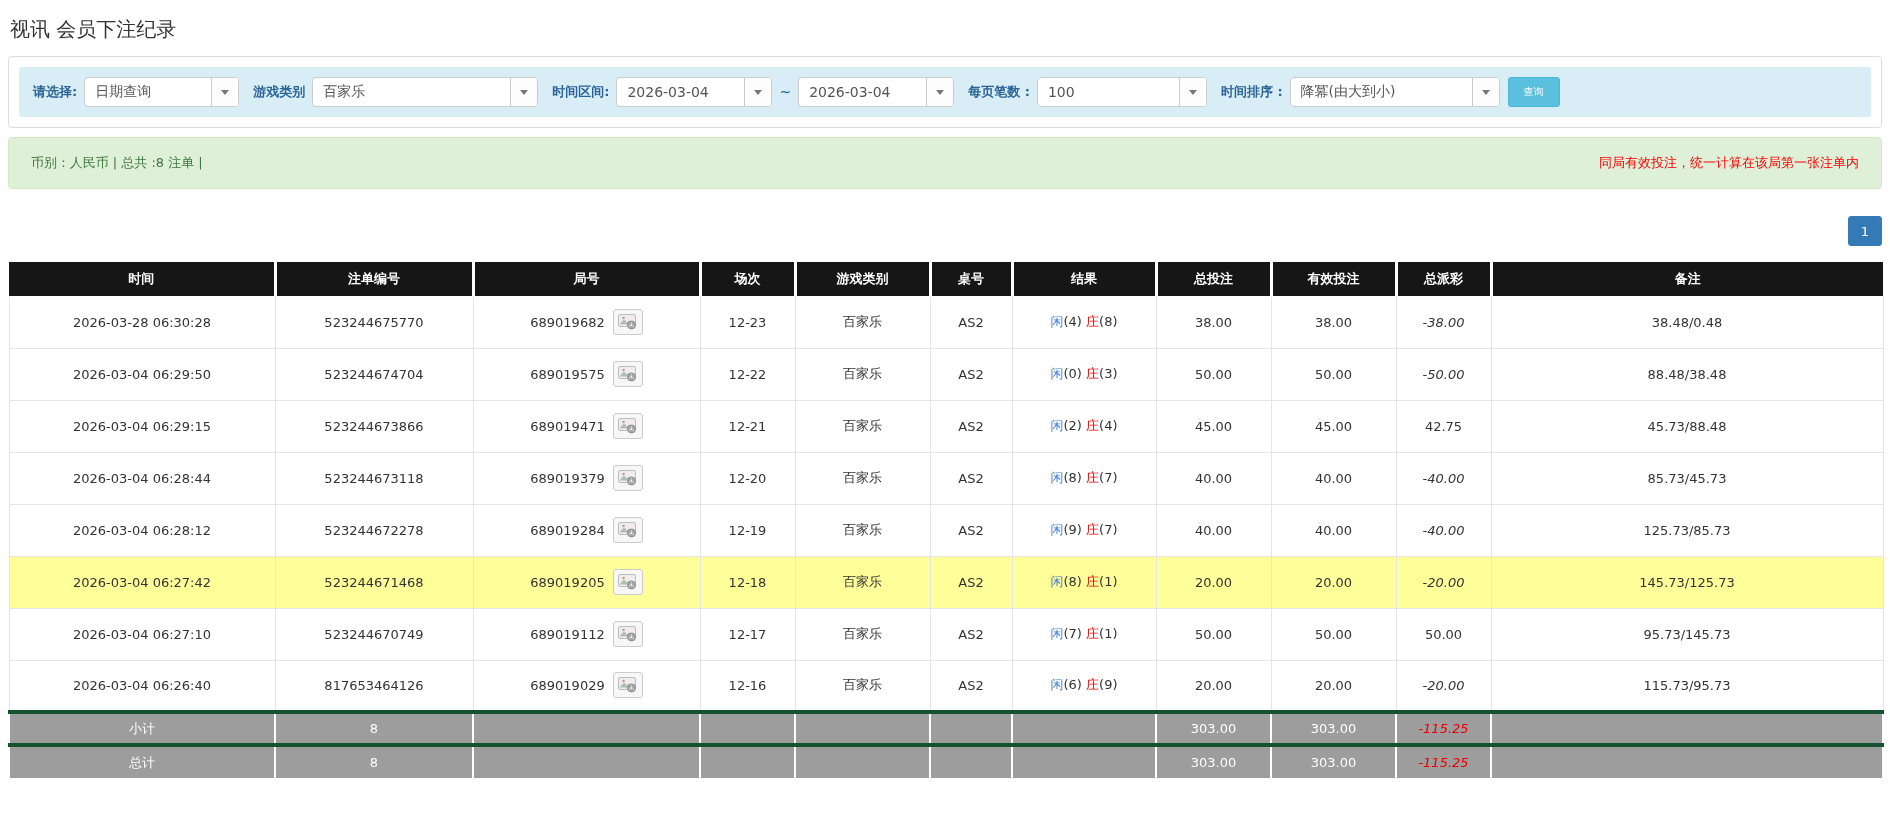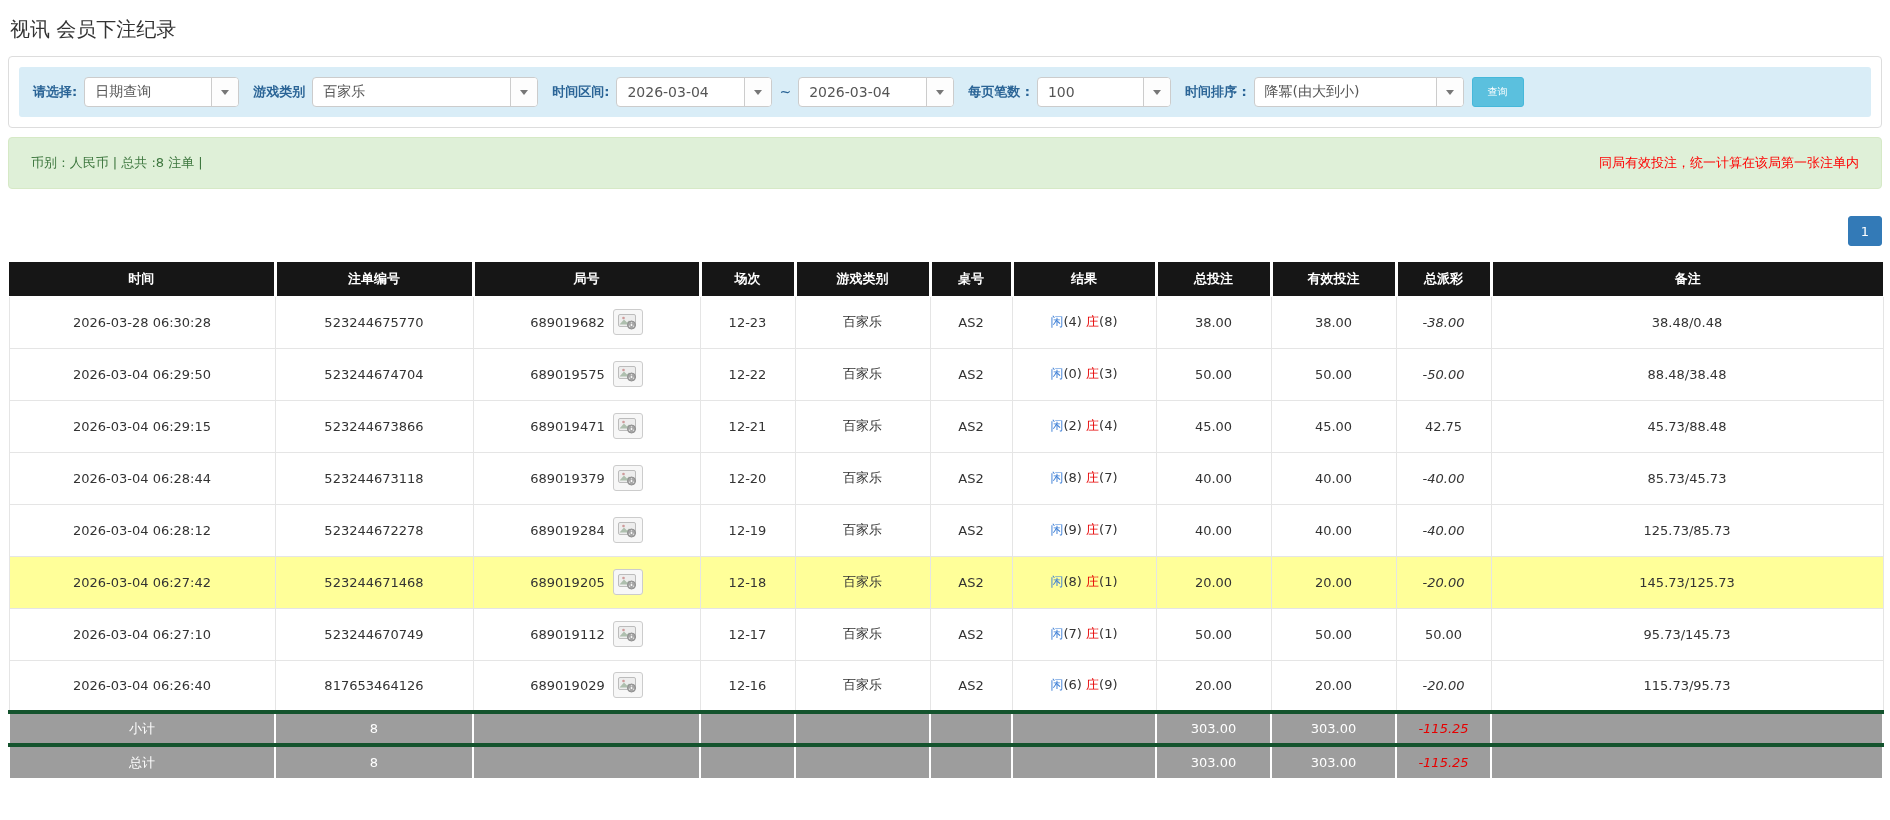--- a/index.html
+++ b/index.html
@@ -24,21 +24,21 @@
   .flabel { color:#2a6496; font-weight:bold; font-size:13px; margin:0 7px 0 14px; }
   .flabel.first { margin-left:0; }
   .combo {
     display:flex; align-items:stretch; height:30px; background:#fff;
     border:1px solid #ccc; border-radius:4px; overflow:hidden; cursor:pointer;
   }
   .combo-text { flex:1; display:flex; align-items:center; padding:0 10px; font-size:14px; color:#555; overflow:hidden; }
   .combo-btn { width:27px; border-left:1px solid #ccc; background:#fdfdfd; display:flex; align-items:center; justify-content:center; }
   .caret { width:0; height:0; border-left:4px solid transparent; border-right:4px solid transparent; border-top:5px solid #777; }
   .w-type { width:155px; } .w-game { width:226px; } .w-date { width:156px; }
-  .w-size { width:134px; } .w-sort { width:210px; }
+  .w-size { width:170px; } .w-sort { width:210px; }
   .tilde { color:#2a6496; margin:0 7px; font-size:14px; }
   .query-btn {
     margin-left:8px; width:52px; height:30px; background:#5bc0de; color:#fff;
     border:1px solid #46b8da; border-radius:3px; font-size:10px; cursor:pointer;
     font-family:inherit; display:flex; align-items:center; justify-content:center;
   }
 
   
   .alert {
     margin-top:9px; height:52px; background:#dff0d8; border:1px solid #d6e9c6; border-radius:4px;

